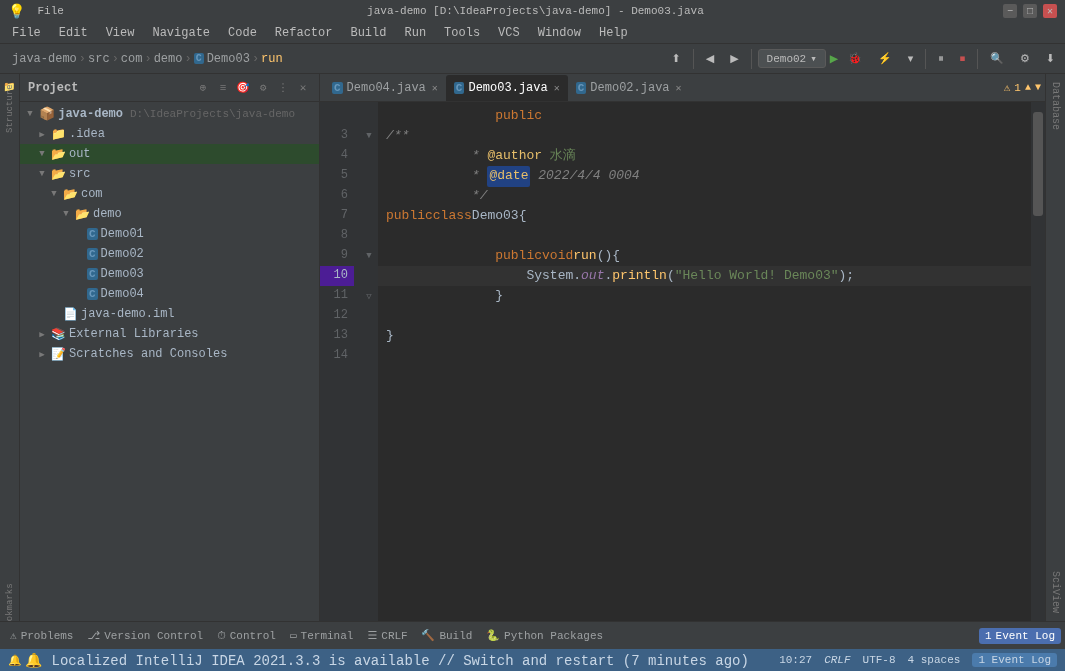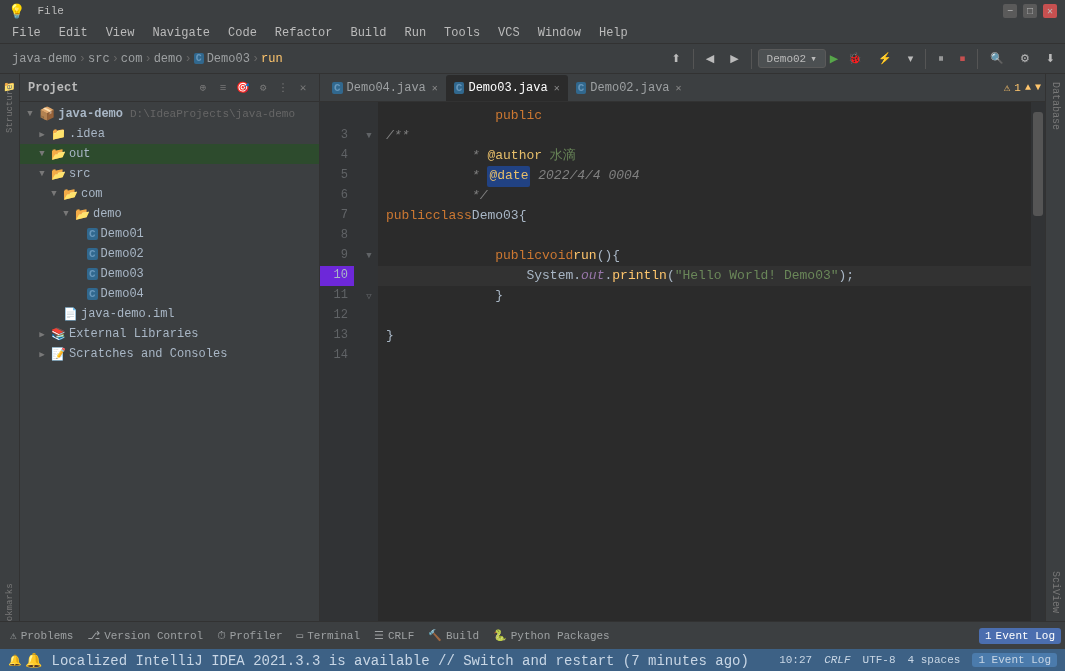--- a/index.html
+++ b/index.html
@@ -361,20 +361,21 @@
     @keyframes blink { 50% { border-color: transparent; } }
   </style>
 </head>
 <body>
 
 <div class="title-bar">
   <div class="title-bar-left">
     <span style="font-size:14px;">💡</span>
     <span class="menu-item" style="padding:0 4px;font-size:11px;">File</span>
   </div>
+  <div class="title-bar-center">java-demo [D:\IdeaProjects\java-demo] - Demo03.java</div>
   <div class="title-bar-right">
     <div class="title-btn">−</div>
     <div class="title-btn">□</div>
     <div class="title-btn" style="background:#c75050;">✕</div>
   </div>
 </div>
 
 <div class="menu-bar">
   <span class="menu-item">File</span>
   <span class="menu-item">Edit</span>
@@ -567,21 +568,21 @@
 
       <div class="line-numbers">
         <div class="line-number"> </div>
         <div class="line-number">3</div>
         <div class="line-number">4</div>
         <div class="line-number">5</div>
         <div class="line-number">6</div>
         <div class="line-number">7</div>
         <div class="line-number">8</div>
         <div class="line-number">9</div>
-        <div class="line-number" style="background:#6d28d9;color:#a9b7c6;">10</div>
+        <div class="line-number" style="background:#4c1d95;color:#a9b7c6;">10</div>
         <div class="line-number">11</div>
         <div class="line-number">12</div>
         <div class="line-number">13</div>
         <div class="line-number">14</div>
       </div>
 
       <div class="fold-gutter">
         <div class="fold-marker"> </div>
         <div class="fold-marker" style="color:#606366;">▼</div>
         <div class="fold-marker"> </div>
@@ -666,21 +667,21 @@
   <div class="bottom-btn">
     <span class="bottom-btn-icon">⚠</span>
     <span>Problems</span>
   </div>
   <div class="bottom-btn">
     <span class="bottom-btn-icon">⎇</span>
     <span>Version Control</span>
   </div>
   <div class="bottom-btn">
     <span class="bottom-btn-icon">⏱</span>
-    <span>Profiler</span>
+    <span>Control</span>
   </div>
   <div class="bottom-btn">
     <span class="bottom-btn-icon">▭</span>
     <span>Terminal</span>
   </div>
   <div class="bottom-btn">
     <span class="bottom-btn-icon">☰</span>
     <span>CRLF</span>
   </div>
   <div class="bottom-btn">

